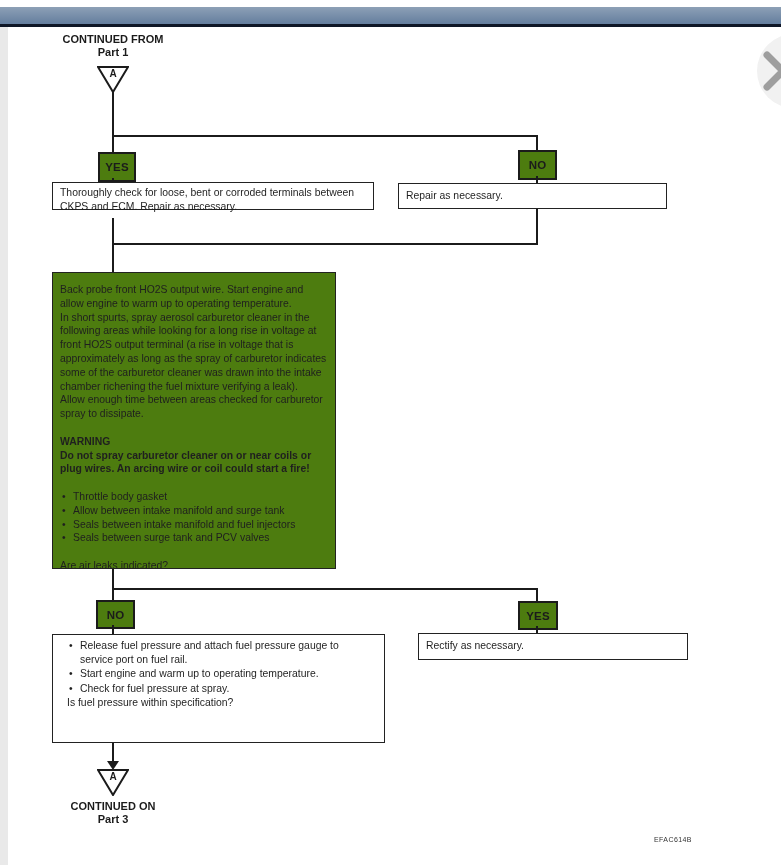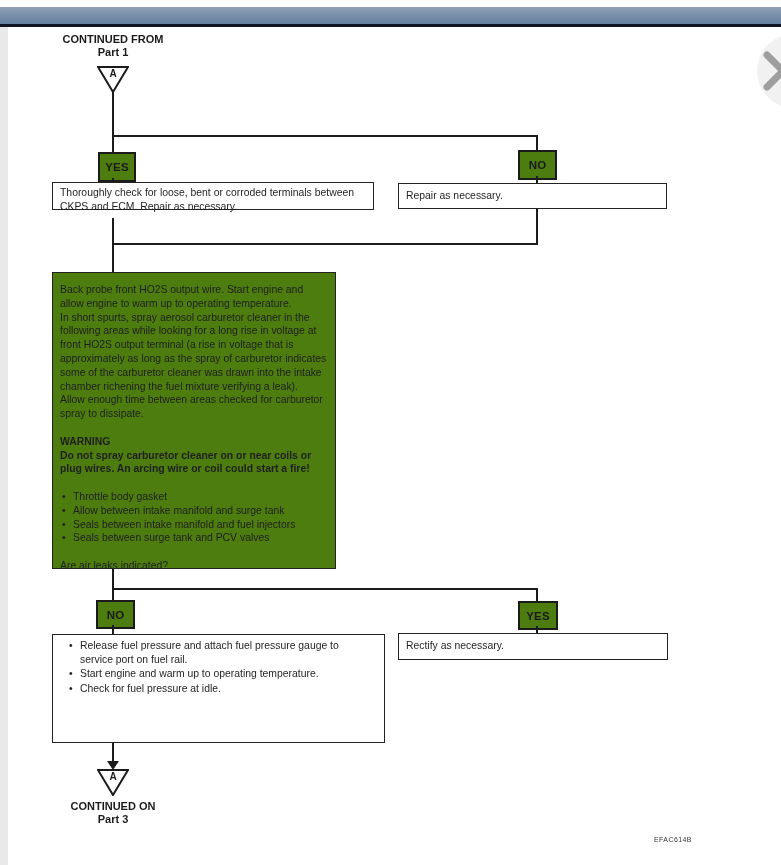--- a/index.html
+++ b/index.html
@@ -118,26 +118,27 @@
   <div class="hl" style="left:112px; top:588px; width:426px;"></div>
   <div class="vl" style="left:112px; top:590px; height:10px;"></div>
   <div class="vl" style="left:536px; top:590px; height:11px;"></div>
 
   <div class="label-box" style="left:96px; top:600px; width:35px; height:25px;">NO</div>
   <div class="vl" style="left:112px; top:625px; height:9px;"></div>
 
   <div class="label-box" style="left:518px; top:601px; width:36px; height:25px;">YES</div>
   <div class="vl" style="left:536px; top:626px; height:7px;"></div>
 
-  <div class="proc-box" style="left:398px; top:633px; width:270px; height:27px; padding-top:5px;">Rectify as necessary.</div>
+  <div class="proc-box" style="left:418px; top:633px; width:270px; height:27px; padding-top:5px;">Rectify as necessary.</div>
 
   <div class="fuelbox">
     <div class="bullet-item">Release fuel pressure and attach fuel pressure gauge to service port on fuel rail.</div>
     <div class="bullet-item">Start engine and warm up to operating temperature.</div>
-    <div class="bullet-item">Check for fuel pressure at idle.</div>
+    <div class="bullet-item">Check for fuel pressure at spray.</div>
+    <div>Is fuel pressure within specification?</div>
   </div>
 
   <div class="vl" style="left:112px; top:743px; height:20px;"></div>
   <div class="arrowhead" style="left:107px; top:761px;"></div>
 
   <div class="conn-tri" style="left:97px; top:769px;">
     <svg width="32" height="27">
         <polygon points="1,1 31,1 16,26" fill="#ffffff" stroke="#1b1b1b" stroke-width="2"></polygon>
       </svg>
     <span>A</span>

